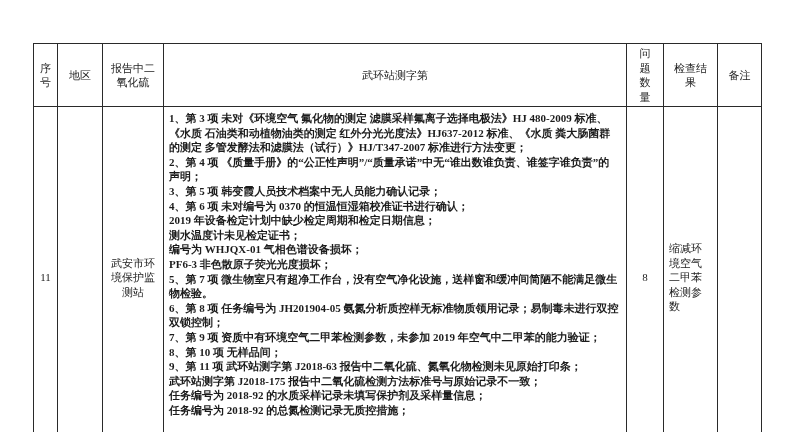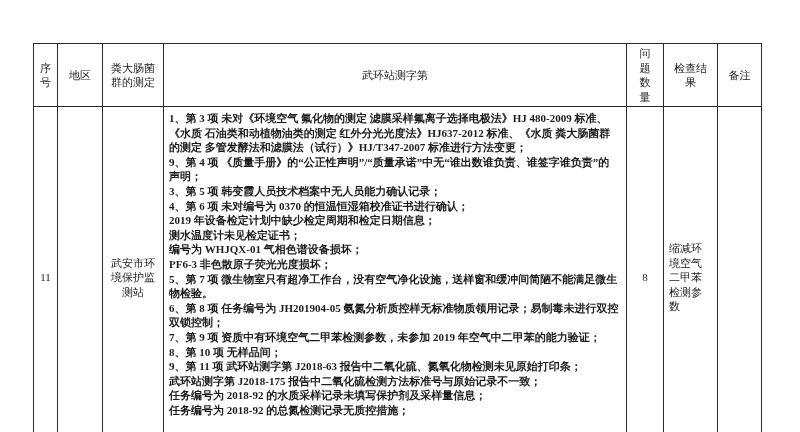--- a/index.html
+++ b/index.html
@@ -67,35 +67,35 @@
       <col style="width:61px">
       <col style="width:463px">
       <col style="width:37px">
       <col style="width:54px">
       <col style="width:44px">
     </colgroup>
     <thead>
       <tr>
         <th>序号</th>
         <th>地区</th>
-        <th>粪大肠菌群的测定</th>
+        <th>报告中二氧化硫</th>
         <th>武环站测字第</th>
         <th class="h-tight">问题数量</th>
         <th class="h-tight">检查结果</th>
         <th>备注</th>
       </tr>
     </thead>
     <tbody>
       <tr>
         <td>11</td>
         <td></td>
         <td class="cell-agency">武安市环境保护监测站</td>
         <td class="cell-problems">
             <div class="problem-line">1、第 3 项 未对《环境空气 氟化物的测定 滤膜采样氟离子选择电极法》HJ 480-2009 标准、《水质 石油类和动植物油类的测定 红外分光光度法》HJ637-2012 标准、《水质 粪大肠菌群的测定 多管发酵法和滤膜法（试行）》HJ/T347-2007 标准进行方法变更；</div>
-            <div class="problem-line">9、第 4 项 《质量手册》的“公正性声明”/“质量承诺”中无“谁出数谁负责、谁签字谁负责”的声明；</div>
+            <div class="problem-line">2、第 4 项 《质量手册》的“公正性声明”/“质量承诺”中无“谁出数谁负责、谁签字谁负责”的声明；</div>
             <div class="problem-line">3、第 5 项 韩变霞人员技术档案中无人员能力确认记录；</div>
             <div class="problem-line">4、第 6 项 未对编号为 0370 的恒温恒湿箱校准证书进行确认；</div>
             <div class="problem-line">2019 年设备检定计划中缺少检定周期和检定日期信息；</div>
             <div class="problem-line">测水温度计未见检定证书；</div>
             <div class="problem-line">编号为 WHJQX-01 气相色谱设备损坏；</div>
             <div class="problem-line">PF6-3 非色散原子荧光光度损坏；</div>
             <div class="problem-line">5、第 7 项 微生物室只有超净工作台，没有空气净化设施，送样窗和缓冲间简陋不能满足微生物检验。</div>
             <div class="problem-line">6、第 8 项 任务编号为 JH201904-05 氨氮分析质控样无标准物质领用记录；易制毒未进行双控双锁控制；</div>
             <div class="problem-line">7、第 9 项 资质中有环境空气二甲苯检测参数，未参加 2019 年空气中二甲苯的能力验证；</div>
             <div class="problem-line">8、第 10 项 无样品间；</div>

